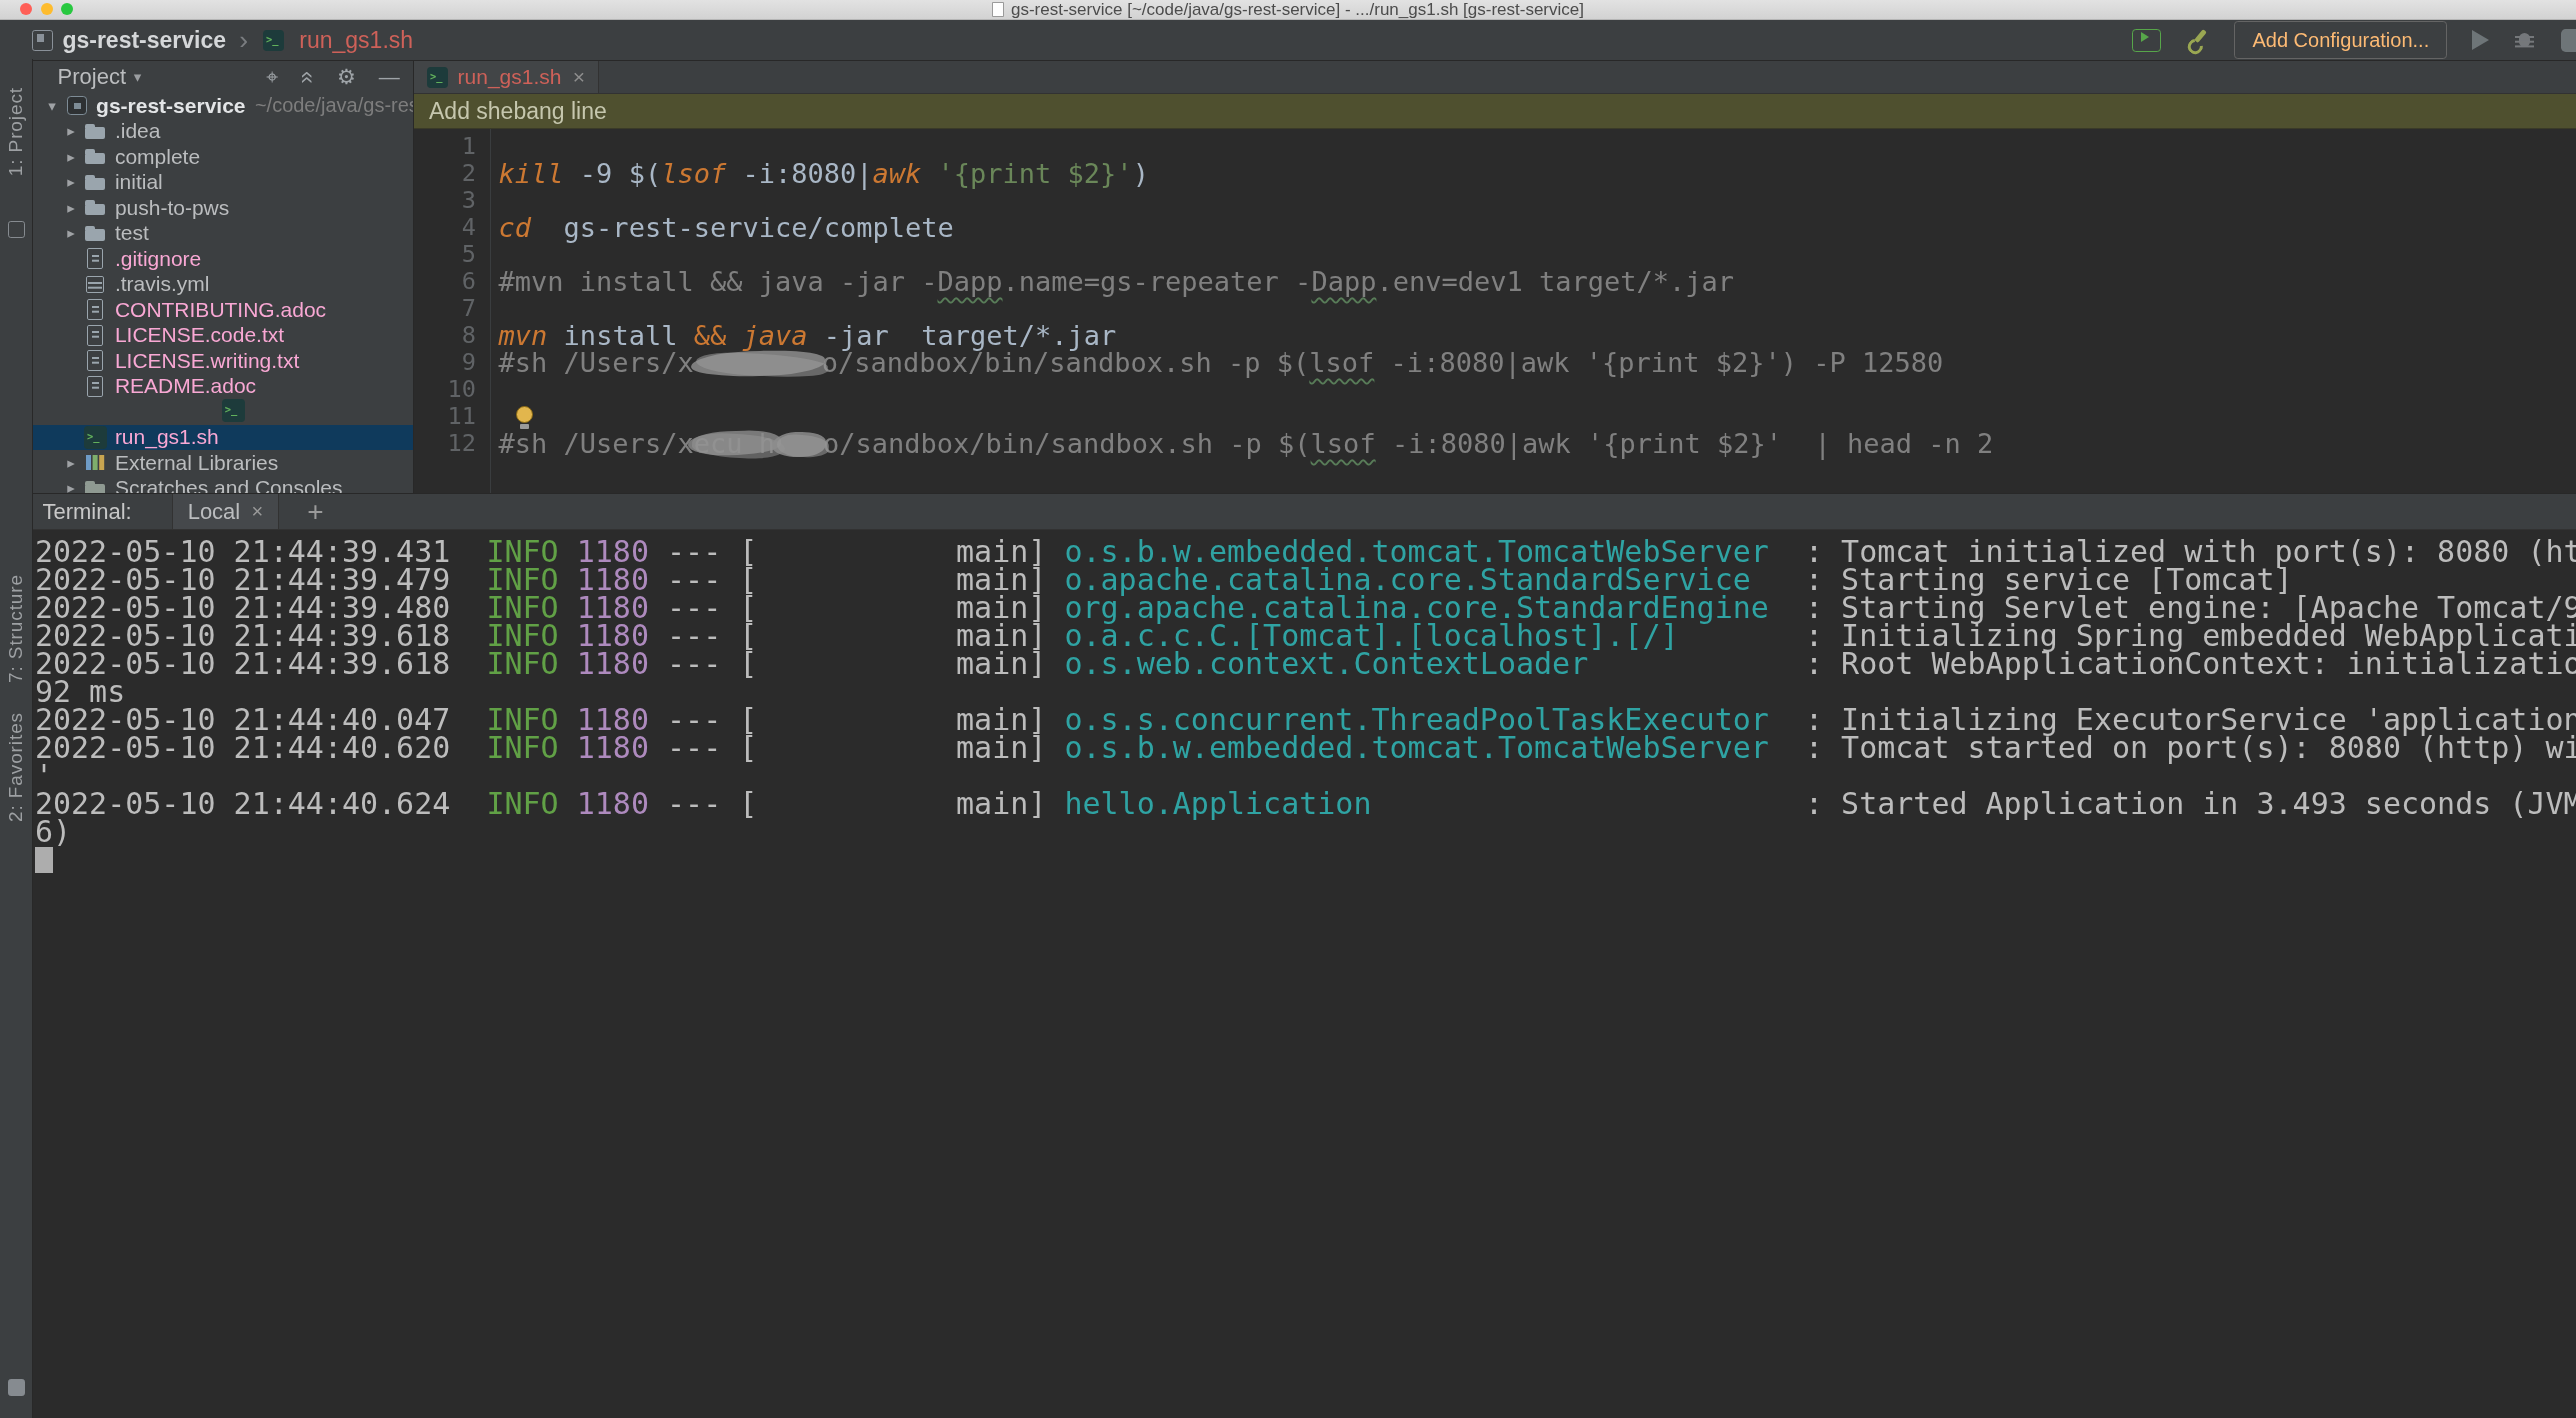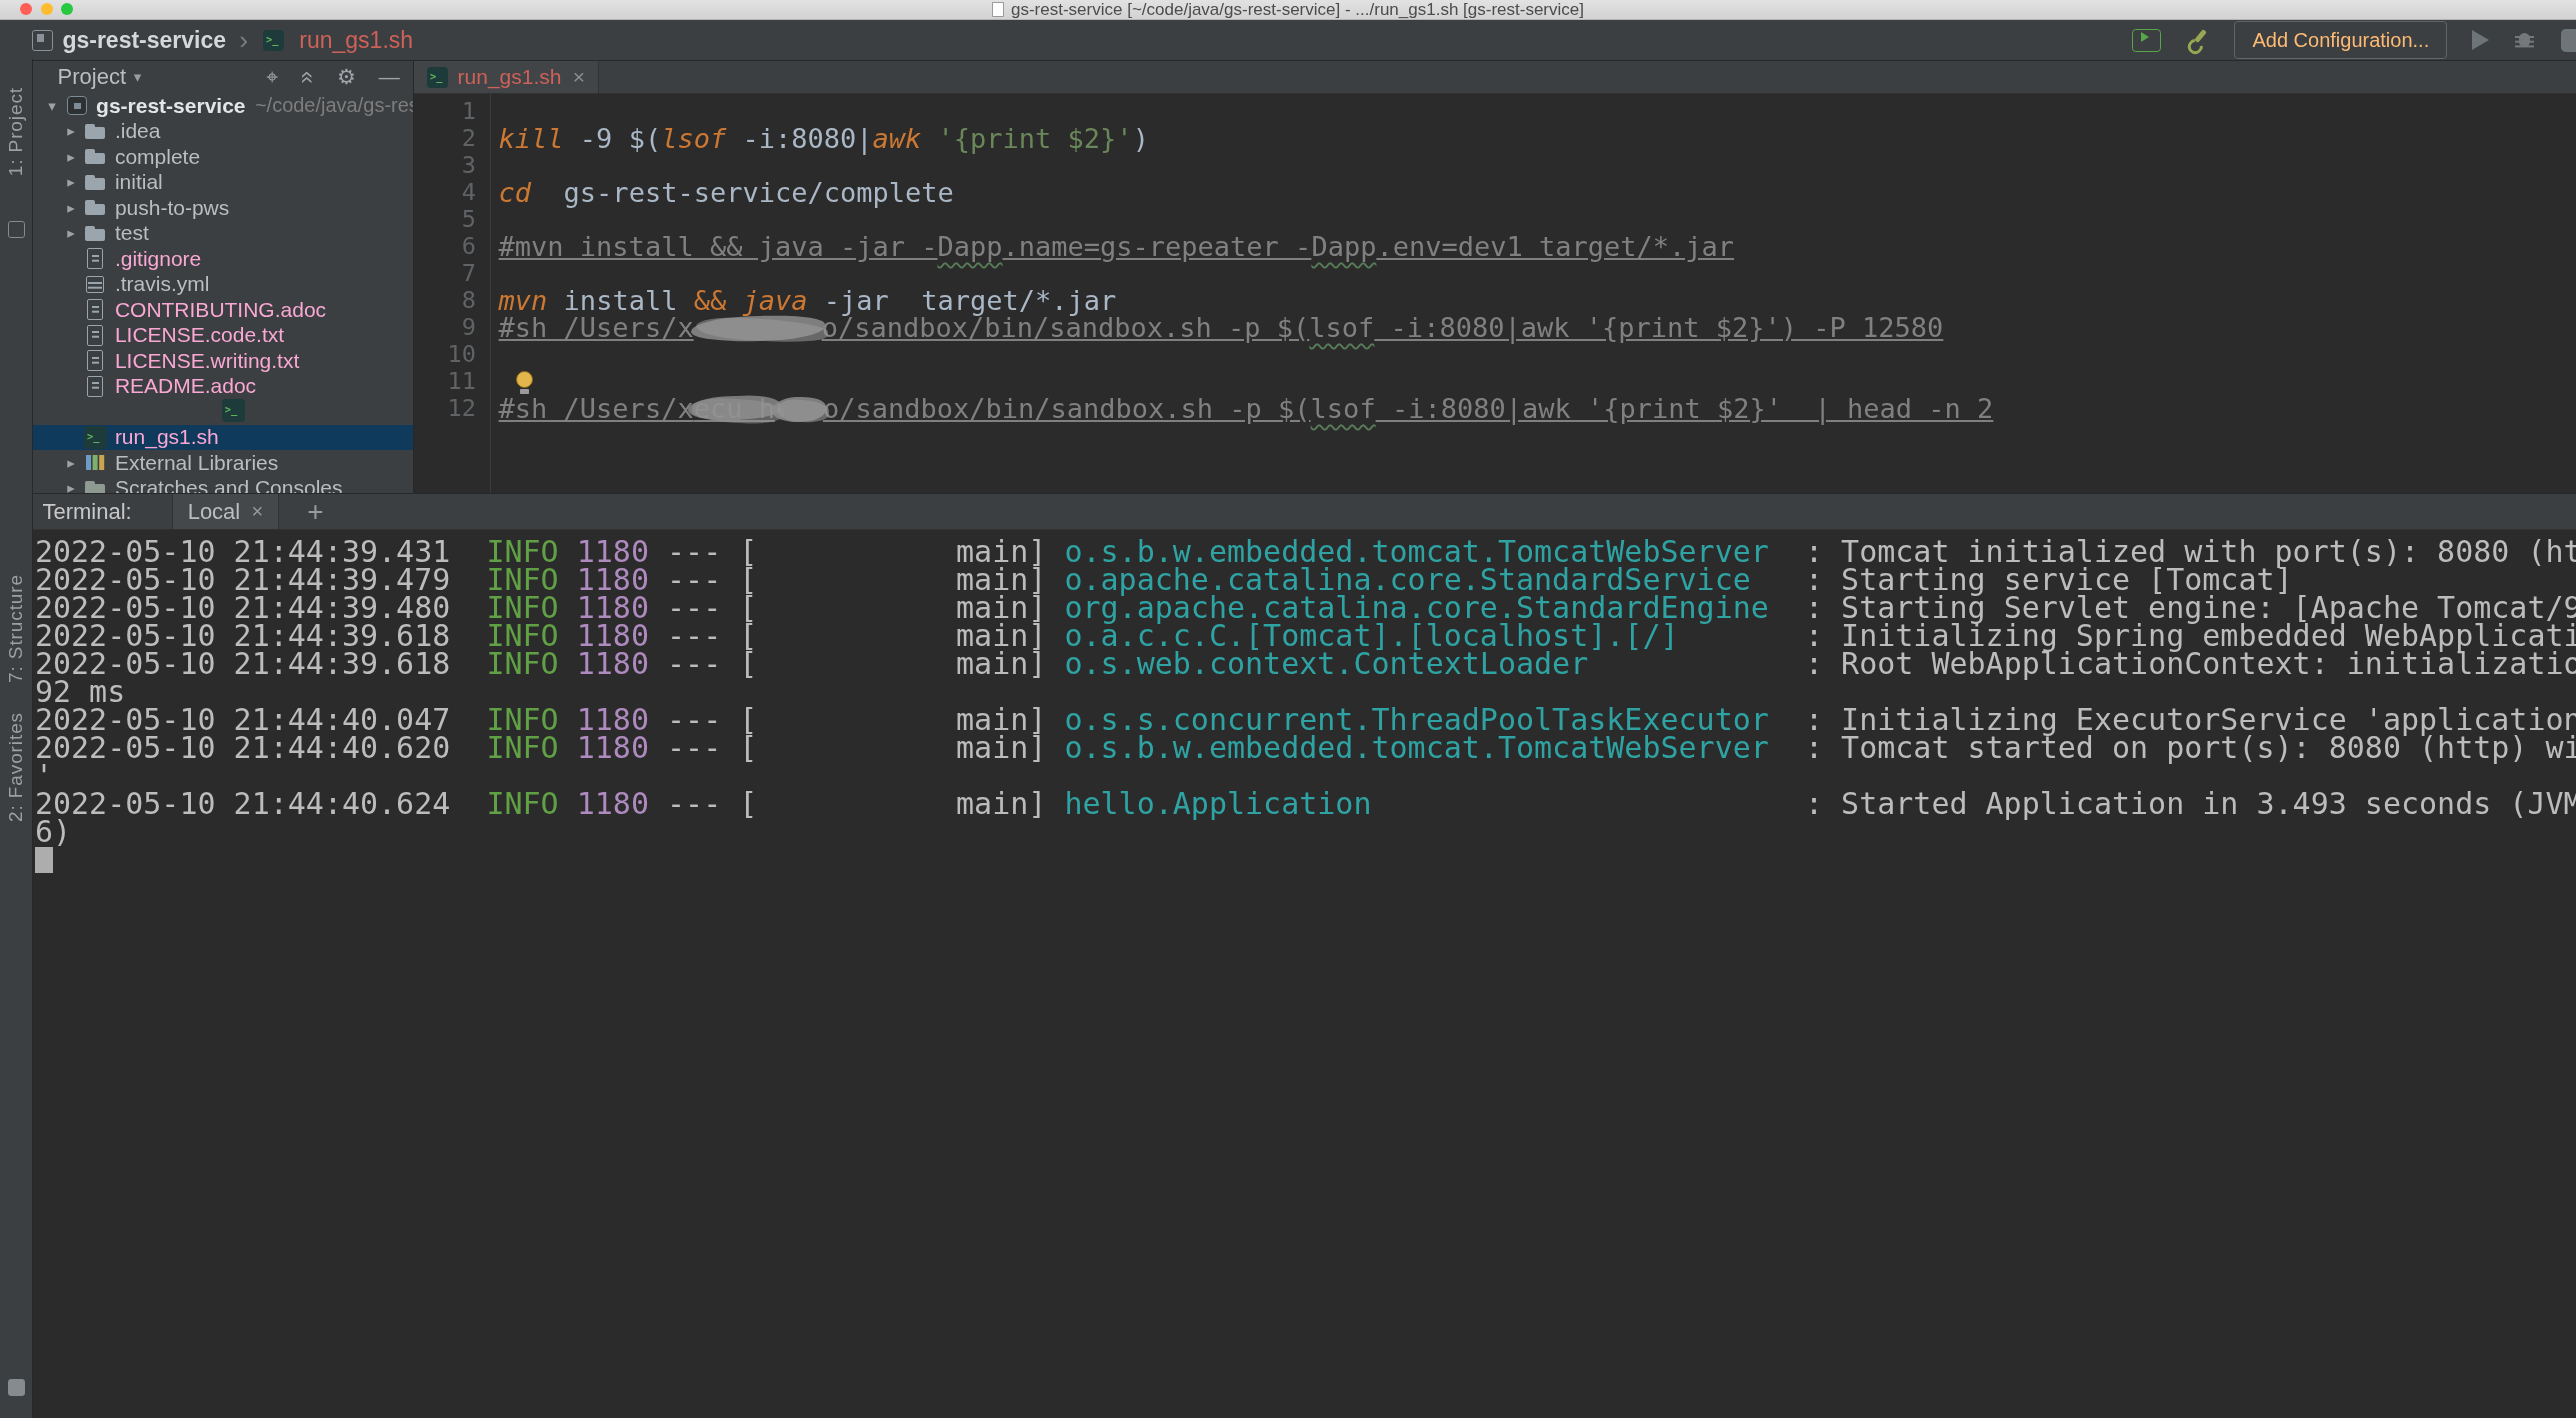--- a/index.html
+++ b/index.html
@@ -101,21 +101,21 @@
           align-items:center;padding-left:15px;color:#c6c7ae;font-size:23px;}
   .code{flex:1;position:relative;overflow:hidden;padding-top:3.8px;}
   .code::before{content:"";position:absolute;left:76px;top:0;bottom:0;width:0.9px;background:#3a3d3f;}
   .code-line{display:flex;height:27px;line-height:27px;font-family:"DejaVu Sans Mono",monospace;font-size:27px;}
   .ln{flex:none;width:62px;text-align:right;padding-right:13.2px;color:#606366;font-size:23.6px;}
   .ctext{white-space:pre;padding-left:9.4px;}
   .cmd{color:#cc7832;font-style:italic;}
   .op{color:#cc7832;}
   .str{color:#6a8759;}
   .plain{color:#a9b7c6;}
-  .comment{color:#808080;text-decoration:underline;}
+  .comment{color:#808080;}
   .typo{text-decoration:underline wavy #587c58;text-decoration-thickness:1.9px;text-underline-offset:5.7px;}
   .scrib{position:relative;display:inline-block;}
   .scrib::before{content:"";position:absolute;left:-5.7px;right:-5.7px;top:0.9px;bottom:1.9px;background:#8d8d8d;
                  border-radius:50% 45% 55% 50%/60% 50% 45% 55%;opacity:.8;transform:rotate(-2deg);}
   .scrib::after{content:"";position:absolute;left:-1.9px;right:-9.4px;top:3.8px;bottom:-0.9px;background:#979797;
                 border-radius:45% 55% 50% 60%/50% 60% 55% 45%;opacity:.5;transform:rotate(3deg);}
   .redact{display:inline-block;height:24.6px;vertical-align:-3.8px;position:relative;}
   .redact::before{content:"";position:absolute;inset:0 -2.8px;background:#8d8d8d;opacity:.85;
                   border-radius:48% 52% 45% 55%/60% 45% 55% 50%;transform:rotate(-2deg);}
   .redact::after{content:"";position:absolute;inset:2.8px -5.7px 0 1.9px;background:#9a9a9a;opacity:.55;
@@ -276,20 +276,23 @@
         </div>
     </div>
 
     <div class="editor">
       <div class="tabbar">
         <div class="tab">
           <span class="ic ic-shell"></span>
           <span>run_gs1.sh</span>
           <span class="tab-x">×</span>
         </div>
+      </div>
+      <div class="banner">
+        <span>Add shebang line</span>
       </div>
       <div id="code" class="code">
           <div class="code-line">
             <span class="ln">1</span>
             <span class="ctext"></span>
           </div>
           <div class="code-line">
             <span class="ln">2</span>
             <span class="ctext"><span class="cmd">kill</span><span class="plain"> -9 </span><span class="plain">$(</span><span class="cmd">lsof</span><span class="plain"> -i:8080|</span><span class="cmd">awk</span><span class="plain"> </span><span class="str">'{print $2}'</span><span class="plain">)</span></span>
           </div>

